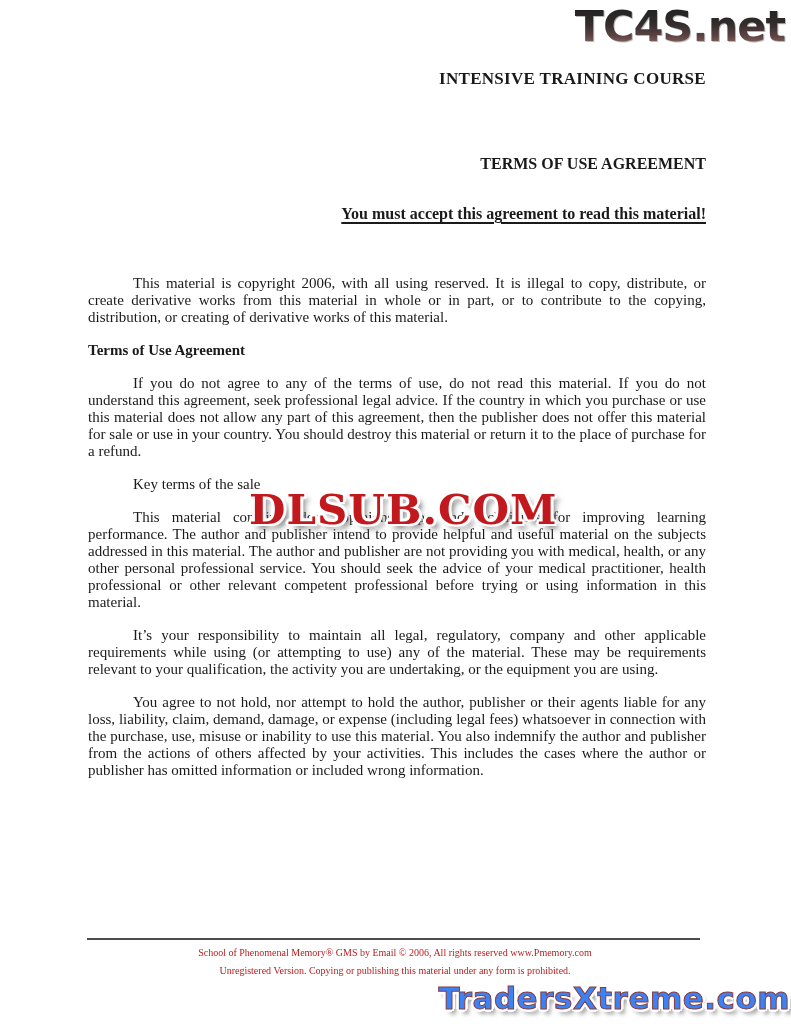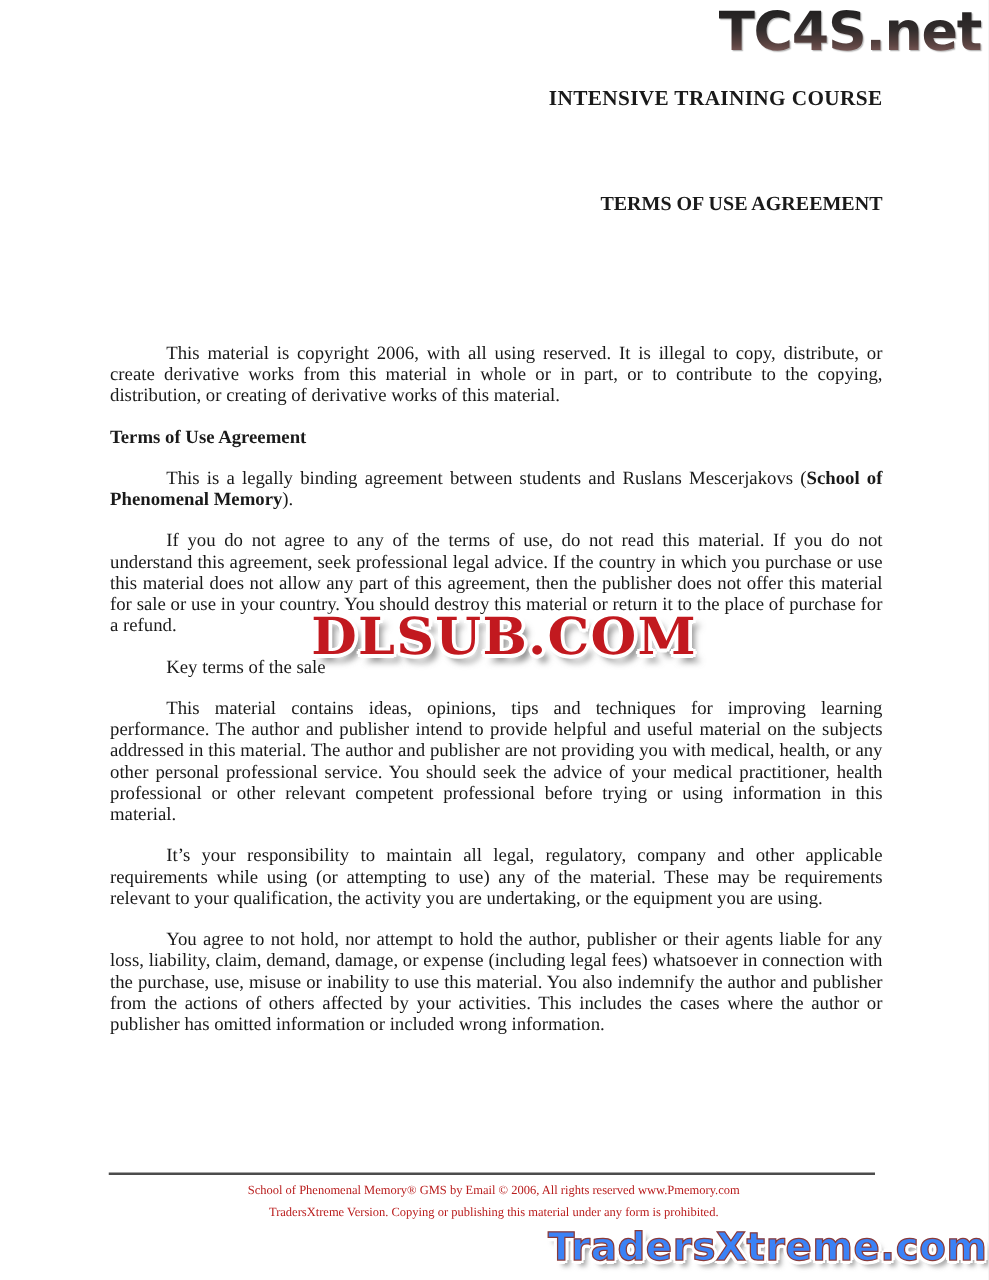--- a/index.html
+++ b/index.html
@@ -120,44 +120,44 @@
 <body>
 
 <div class="page">
 
   <div class="tc4s">TC4S.net</div>
 
   <div class="doc-title">INTENSIVE TRAINING COURSE</div>
 
   <div class="doc-subtitle">TERMS OF USE AGREEMENT</div>
 
+  <div class="doc-notice">You must accept this agreement to read this material!</div>
 
   <div class="content">
 
     <p>This material is copyright 2006, with all using reserved. It is illegal to copy, distribute, or create derivative works from this material in whole or in part, or to contribute to the copying, distribution, or creating of derivative works of this material.</p>
 
     <h2>Terms of Use Agreement</h2>
 
-    <p><span>This is a legally binding agreement between students and Ruslans Mescerjakovs (</span><span class="b">School of Phenomenal Memory</span><span>).</span></p>
 
     <p>If you do not agree to any of the terms of use, do not read this material. If you do not understand this agreement, seek professional legal advice. If the country in which you purchase or use this material does not allow any part of this agreement, then the publisher does not offer this material for sale or use in your country. You should destroy this material or return it to the place of purchase for a refund.</p>
 
     <p class="partial">Key terms of the sale</p>
 
     <p>This material contains ideas, opinions, tips and techniques for improving learning performance. The author and publisher intend to provide helpful and useful material on the subjects addressed in this material. The author and publisher are not providing you with medical, health, or any other personal professional service. You should seek the advice of your medical practitioner, health professional or other relevant competent professional before trying or using information in this material.</p>
 
     <p>It’s your responsibility to maintain all legal, regulatory, company and other applicable requirements while using (or attempting to use) any of the material. These may be requirements relevant to your qualification, the activity you are undertaking, or the equipment you are using.</p>
 
     <p>You agree to not hold, nor attempt to hold the author, publisher or their agents liable for any loss, liability, claim, demand, damage, or expense (including legal fees) whatsoever in connection with the purchase, use, misuse or inability to use this material. You also indemnify the author and publisher from the actions of others affected by your activities. This includes the cases where the author or publisher has omitted information or included wrong information.</p>
   </div>
 
   <div class="dlsub">DLSUB.COM</div>
 
   <div class="footer-rule"></div>
 
   <div class="footer-text">
     <div>School of Phenomenal Memory® GMS by Email © 2006, All rights reserved www.Pmemory.com</div>
-    <div>TradersXtreme Version. Copying or publishing this material under any form is prohibited.</div>
+    <div>Unregistered Version. Copying or publishing this material under any form is prohibited.</div>
   </div>
 
   <div class="traders">TradersXtreme.com</div>
 
 </div>
 
 </body></html>

